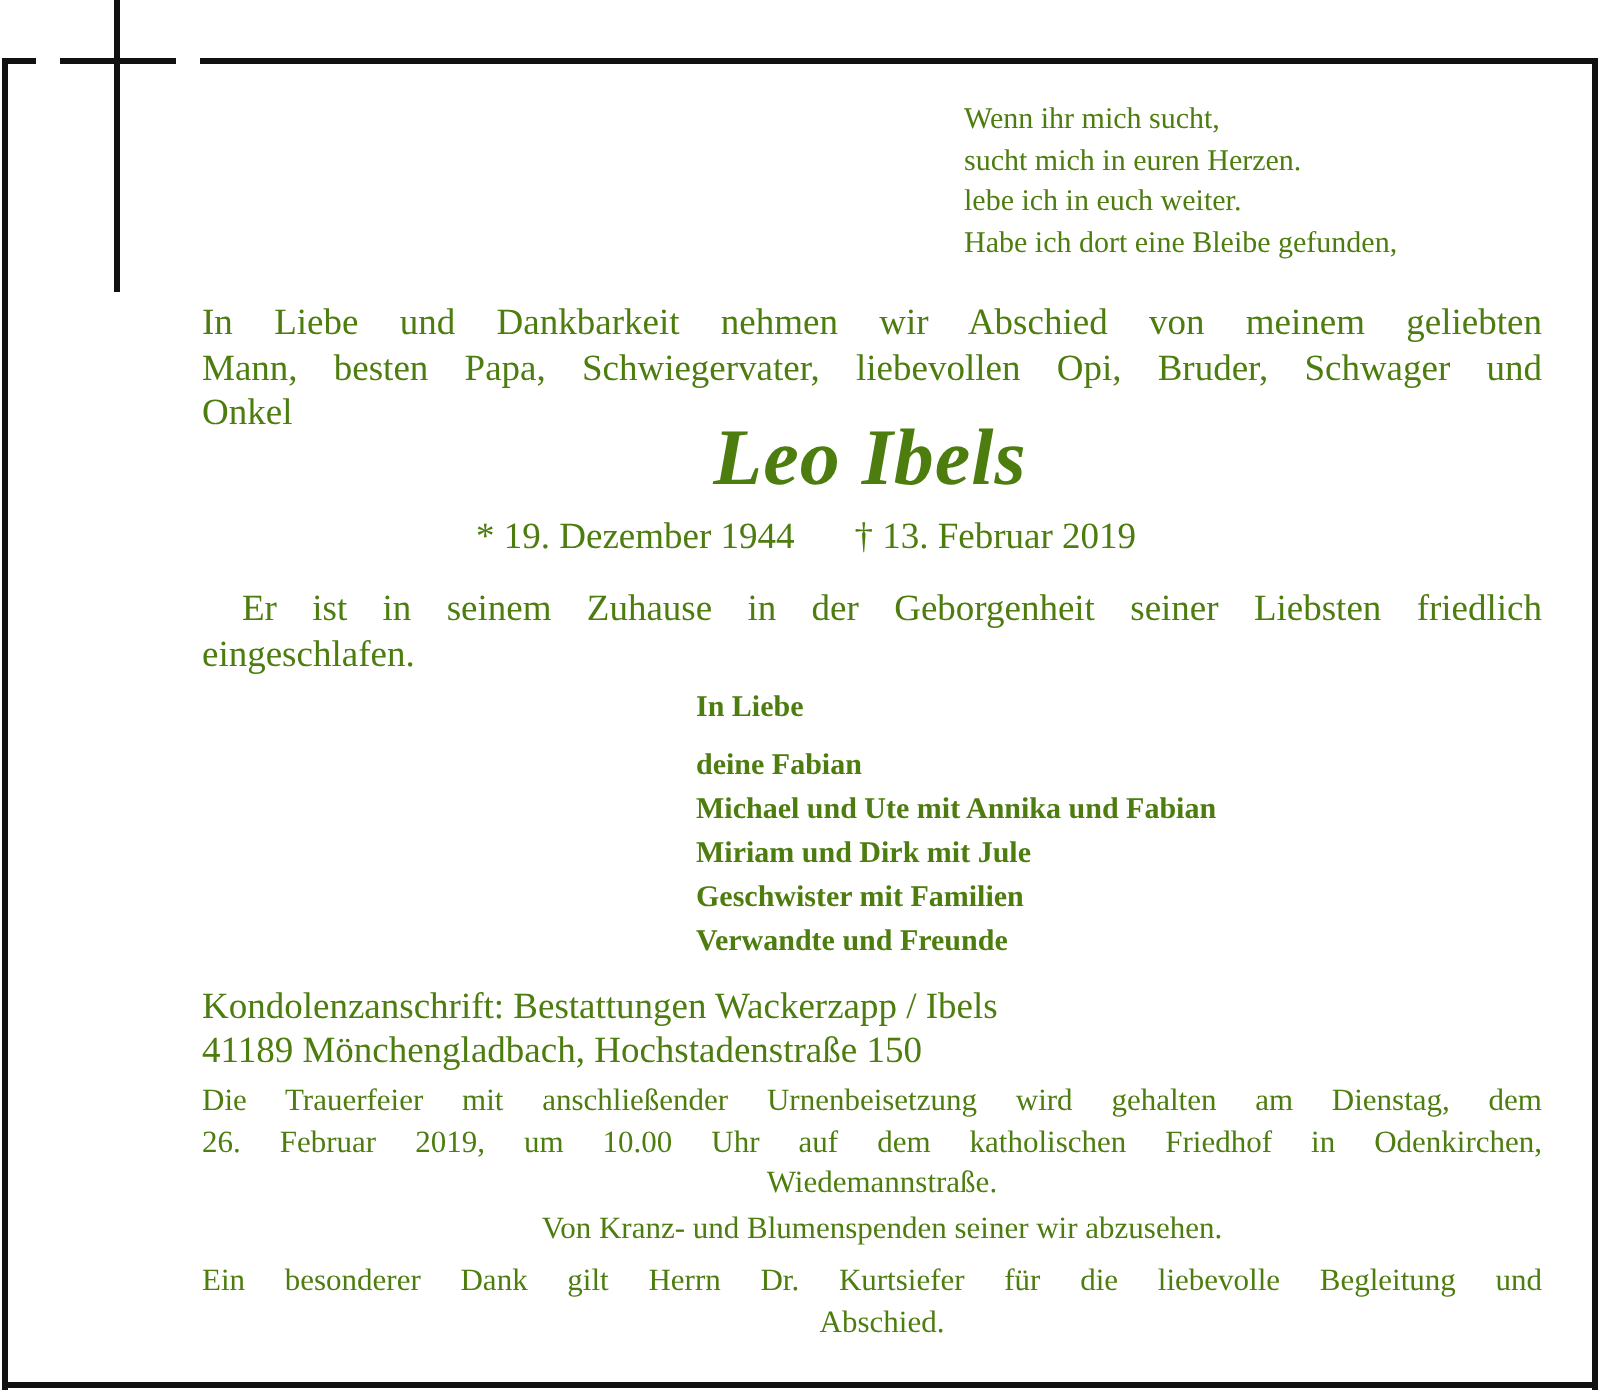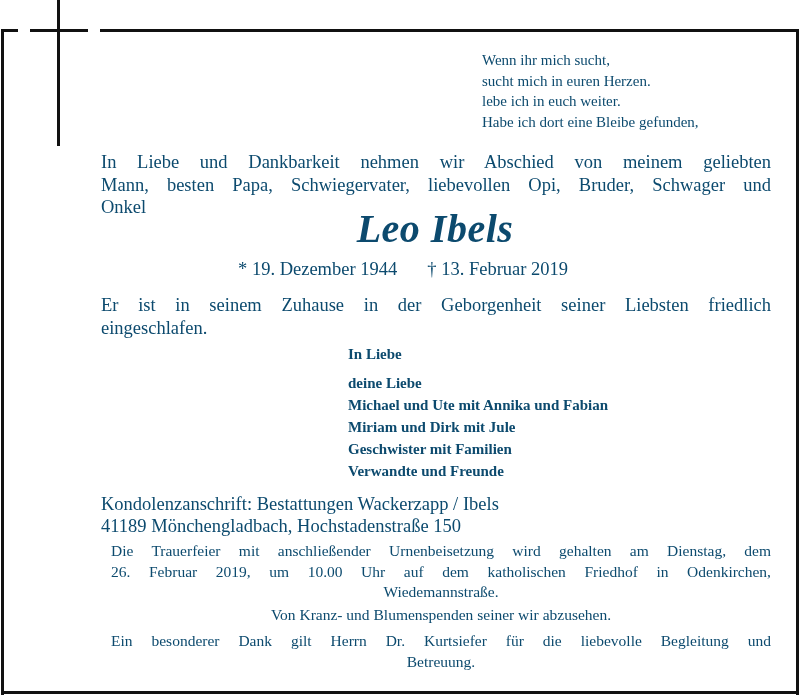--- a/index.html
+++ b/index.html
@@ -1,35 +1,35 @@
 <!DOCTYPE html>
 <html><head>
 <meta charset="utf-8">
 <style>
   html, body { margin: 0; padding: 0; background: #ffffff; }
   body { width: 800px; height: 695px; position: relative; overflow: hidden;
          font-family: "DejaVu Serif", "Liberation Serif", serif; color: #111; }
   .line { position: absolute; background: #111; }
-  .txt { position: absolute; font-family: "Liberation Serif", "DejaVu Serif", serif; color: #0c4a6e; white-space: nowrap; }
+  .txt { position: absolute; font-family: "Liberation Serif", "DejaVu Serif", serif; color: #4d7c0f; white-space: nowrap; }
   .poem { left: 482px; top: 50px; font-size: 15px; line-height: 20.5px; }
   .intro { left: 101px; top: 151px; width: 670px; font-size: 18.5px; line-height: 22.5px; white-space: normal; text-align: justify; }
   .intro .l { display: block; text-align: justify; text-align-last: justify; }
   .intro .last { display: block; text-align: left; }
   .name { left: 0; width: 870px; top: 204px; text-align: center; font-size: 40px; font-style: italic; font-weight: bold; line-height: 50px; letter-spacing: 0.5px; }
   .dates { left: 238px; top: 258px; font-size: 18.5px; line-height: 22px; }
   .dates .gap { display: inline-block; width: 30px; }
   .sleep { left: 101px; top: 294px; width: 670px; font-size: 18.5px; line-height: 22.5px; white-space: normal; }
-  .sleep .l { display: block; text-align: justify; text-align-last: justify; }
+  .sleep .l { display: block; text-align: justify; text-align-last: justify; margin-left: 20px; }
   .sign { left: 348px; top: 343px; font-size: 15px; line-height: 22px; font-weight: bold; }
   .sign .head { display: block; margin-bottom: 7px; }
   .sign .row { display: block; }
   .addr { left: 101px; top: 493px; font-size: 18.5px; line-height: 22px; }
   .addr .row { display: block; }
   .small { left: 101px; width: 670px; font-size: 15.5px; line-height: 20.5px; white-space: normal; }
-  .small .l { display: block; text-align: justify; text-align-last: justify; margin-left: 10px; }
+  .small .l { display: block; text-align: justify; text-align-last: justify; }
   .small .last { display: block; text-align: center; margin-left: 10px; }
   .fun { top: 541px; }
   .flow { top: 605px; }
   .thanks { top: 631px; }
 </style>
 </head>
 <body>
 
 <div class="line" style="left:1px;top:29px;width:17px;height:3px;"></div>
 <div class="line" style="left:30px;top:29px;width:58px;height:3px;"></div>
@@ -61,21 +61,21 @@
   <span>* 19. Dezember 1944</span><span class="gap"></span><span>† 13. Februar 2019</span>
 </div>
 
 <div class="txt sleep">
   <span class="l">Er ist in seinem Zuhause in der Geborgenheit seiner Liebsten friedlich</span>
   <span class="last" style="display:block">eingeschlafen.</span>
 </div>
 
 <div class="txt sign">
   <span class="head">In Liebe</span>
-  <span class="row">deine Liebe</span>
+  <span class="row">deine Fabian</span>
   <span class="row">Michael und Ute mit Annika und Fabian</span>
   <span class="row">Miriam und Dirk mit Jule</span>
   <span class="row">Geschwister mit Familien</span>
   <span class="row">Verwandte und Freunde</span>
 </div>
 
 <div class="txt addr">
   <span class="row">Kondolenzanschrift: Bestattungen Wackerzapp / Ibels</span>
   <span class="row">41189 Mönchengladbach, Hochstadenstraße 150</span>
 </div>
@@ -85,14 +85,14 @@
   <span class="l">26. Februar 2019, um 10.00 Uhr auf dem katholischen Friedhof in Odenkirchen,</span>
   <span class="last">Wiedemannstraße.</span>
 </div>
 
 <div class="txt small flow">
   <span class="last">Von Kranz- und Blumenspenden seiner wir abzusehen.</span>
 </div>
 
 <div class="txt small thanks">
   <span class="l">Ein besonderer Dank gilt Herrn Dr. Kurtsiefer für die liebevolle Begleitung und</span>
-  <span class="last">Betreuung.</span>
+  <span class="last">Abschied.</span>
 </div>
 
 </body></html>

